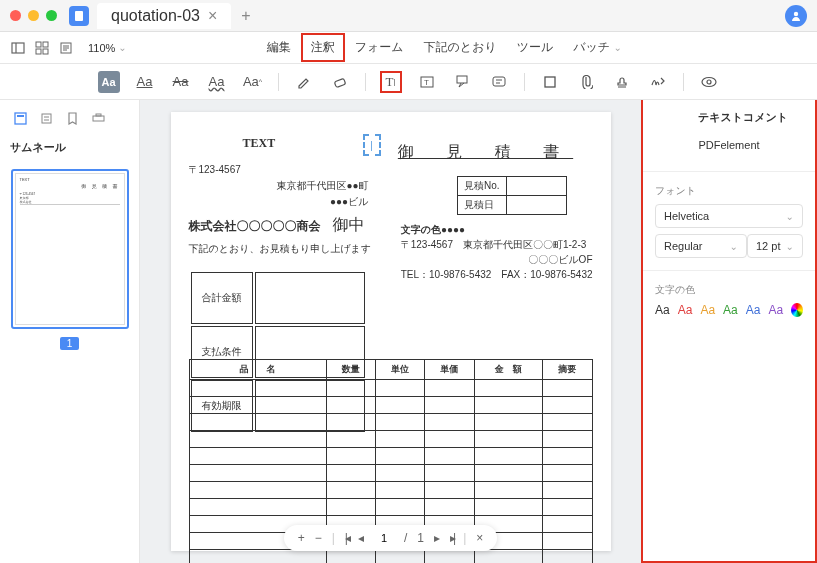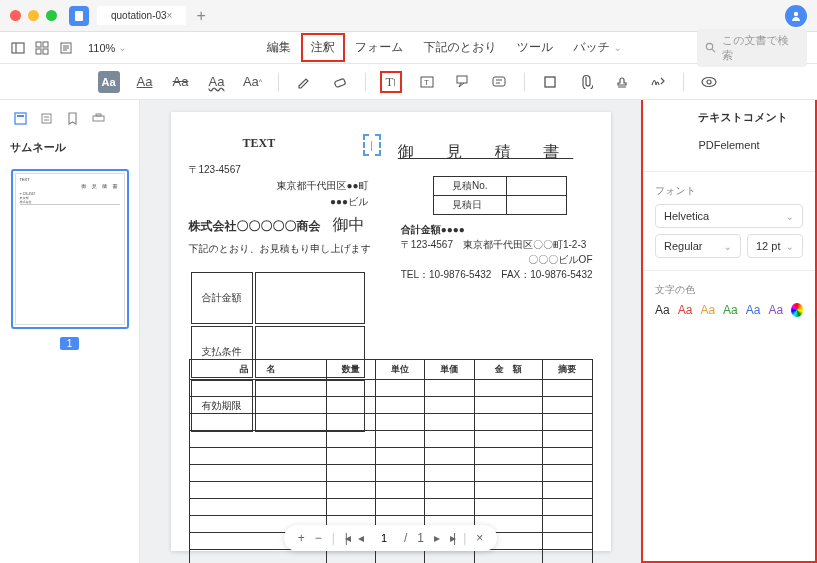--- a/index.html
+++ b/index.html
@@ -2,21 +2,21 @@
 <html><head>
 <meta charset="utf-8">
 <style>
 * { margin: 0; padding: 0; box-sizing: border-box; }
 body { font-family: -apple-system, "Helvetica Neue", sans-serif; background: #f8f8f8; width: 817px; height: 563px; overflow: hidden; font-size: 12px; color: #333; }
 .titlebar { height: 32px; background: #f5f5f5; display: flex; align-items: center; padding: 0 10px; border-bottom: 1px solid #e0e0e0; }
 .traffic { display: flex; gap: 7px; margin-right: 12px; }
 .dot { width: 11px; height: 11px; border-radius: 50%; }
 .dot.r { background: #ff5f57; } .dot.y { background: #febc2e; } .dot.g { background: #28c840; }
 .app-icon { width: 20px; height: 20px; background: #4a8af4; border-radius: 4px; display: flex; align-items: center; justify-content: center; color: #fff; margin-right: 8px; }
-.tab { background: #fff; padding: 4px 14px; border-radius: 4px 4px 0 0; display: flex; align-items: center; gap: 0; font-size: 10px; }
+.tab { background: #fff; padding: 4px 14px; border-radius: 4px 4px 0 0; display: flex; align-items: center; gap: 8px; font-size: 16px; }
 .tab .close { color: #888; cursor: pointer; }
 .plus { margin-left: 10px; color: #888; font-size: 16px; cursor: pointer; }
 .avatar { margin-left: auto; width: 22px; height: 22px; border-radius: 50%; background: #4a8af4; display: flex; align-items: center; justify-content: center; color: #fff; }
 
 .menubar { height: 32px; background: #fff; display: flex; align-items: center; padding: 0 10px; border-bottom: 1px solid #e6e6e6; }
 .view-toggles { display: flex; gap: 8px; margin-right: 14px; }
 .view-toggles span { width: 16px; height: 16px; display: inline-flex; align-items: center; justify-content: center; cursor: pointer; color: #666; }
 .zoom { font-size: 11px; color: #333; display: flex; align-items: center; gap: 3px; cursor: pointer; }
 .menus { display: flex; gap: 0; margin-left: 130px; }
 .menu-item { padding: 6px 10px; font-size: 12px; color: #444; cursor: pointer; }
@@ -42,42 +42,42 @@
 .canvas { flex: 1; background: #eef0f2; display: flex; flex-direction: column; align-items: center; padding: 12px; position: relative; overflow: hidden; }
 .page { background: #fff; width: 440px; height: 440px; box-shadow: 0 1px 4px rgba(0,0,0,0.15); padding: 20px 18px; position: relative; font-size: 10px; }
 .text-label { position: absolute; top: 24px; left: 72px; font-size: 12px; font-weight: 700; font-family: Georgia, serif; }
 .text-cursor { position: absolute; top: 22px; left: 192px; width: 18px; height: 22px; border: 2px dashed #5a9de0; display: flex; align-items: center; justify-content: center; color: #5a9de0; }
 .doc-title { text-align: center; font-size: 16px; letter-spacing: 14px; text-decoration: underline; margin: 10px 0 0 190px; }
 .addr-block { position: absolute; top: 50px; left: 18px; font-size: 10px; line-height: 1.6; }
 .addr-block .line2 { display: flex; justify-content: flex-end; width: 180px; }
 .addr-block .company { font-size: 12px; font-weight: 600; margin-top: 2px; }
 .quote-nos { position: absolute; top: 64px; right: 44px; }
 .quote-nos table { border-collapse: collapse; font-size: 10px; }
-.quote-nos td { border: 1px solid #333; padding: 2px 18px; }
+.quote-nos td { border: 1px solid #333; padding: 2px 6px; }
 .right-addr { position: absolute; top: 110px; right: 18px; text-align: left; font-size: 10px; line-height: 1.5; }
 .intro { position: absolute; top: 130px; left: 18px; font-size: 10px; }
 .totals { position: absolute; top: 158px; left: 18px; }
 .totals td { border: 1px solid #333; padding: 18px 10px; font-size: 10px; }
 .totals td.v { width: 110px; }
 .grid { position: absolute; top: 216px; left: 18px; right: 18px; margin-top: 31px; }
 .grid table { border-collapse: collapse; width: 100%; }
 .grid th, .grid td { border: 1px solid #333; font-size: 9px; padding: 3px 2px; text-align: center; }
 .grid th:first-child, .grid td:first-child { width: 34%; }
 
 .pager { position: absolute; bottom: 12px; background: #fff; border-radius: 20px; box-shadow: 0 1px 6px rgba(0,0,0,0.15); padding: 6px 14px; display: flex; align-items: center; gap: 10px; font-size: 12px; color: #666; }
 .pager span, .pager input { cursor: pointer; }
 .pager input { width: 20px; text-align: center; border: none; font-size: 11px; }
 .pager .sep { color: #ccc; }
 
 .right-panel { width: 176px; background: #fff; border-left: 1px solid #e6e6e6; padding: 10px 12px; border: 2px solid #e03020; border-top: none; margin: 0; }
 .rp-title { font-size: 11px; font-weight: 600; margin-bottom: 14px; margin-left: 43px; }
 .rp-brand { text-align: center; font-size: 11px; margin: 10px 0 20px; }
 .rp-label { font-size: 10px; color: #888; margin: 10px 0 6px; }
 .rp-select { border: 1px solid #e0e0e0; border-radius: 4px; padding: 5px 8px; font-size: 11px; display: flex; justify-content: space-between; align-items: center; cursor: pointer; }
-.rp-row { display: flex; gap: 6px; margin-top: 6px; }
+.rp-row { display: flex; gap: 0; margin-top: 6px; }
 .rp-row .rp-select { flex: 1; }
 .colors { display: flex; gap: 8px; margin-top: 6px; align-items: center; }
 .color-aa { font-size: 12px; cursor: pointer; }
 .color-wheel { width: 14px; height: 14px; border-radius: 50%; background: conic-gradient(red,orange,yellow,green,cyan,blue,magenta,red); cursor: pointer; }
 .panel-divider { border-top: 1px solid #eee; margin: 12px -12px; }
 .chev { color: #aaa; font-size: 10px; }
 svg { display: block; }
 </style>
 </head>
 <body>
@@ -135,27 +135,20 @@
     <span>110%</span>
     <span class="chev">⌄</span>
   </div>
   <div class="menus">
     <div class="menu-item">編集</div>
     <div class="menu-item active">注釈</div>
     <div class="menu-item">フォーム</div>
     <div class="menu-item">下記のとおり</div>
     <div class="menu-item">ツール</div>
     <div class="menu-item"><span>バッチ</span> <span class="chev">⌄</span></div>
-  </div>
-  <div class="search">
-    <svg width="11" height="11" viewBox="0 0 12 12">
-        <circle cx="5" cy="5" r="3.5" fill="none" stroke="#999" stroke-width="1.2"></circle>
-        <line x1="8" y1="8" x2="11" y2="11" stroke="#999" stroke-width="1.2"></line>
-      </svg>
-    <span>この文書で検索</span>
   </div>
 </div>
 
 <div class="toolbar">
   <span class="tool aa-filled">Aa</span>
   <span class="tool" style="text-decoration:underline">Aa</span>
   <span class="tool" style="text-decoration:line-through">Aa</span>
   <span class="tool" style="text-decoration:underline wavy">Aa</span>
   <span class="tool">
       <span>Aa</span>
@@ -294,21 +287,21 @@
               </tr>
           <tr>
                 <td>見積日</td>
                 <td></td>
               </tr>
         </tbody>
           </table>
       </div>
 
       <div class="right-addr">
-        <div style="font-weight:600">合計金額●●●●</div>
+        <div style="font-weight:600">文字の色●●●●</div>
         <div><span>〒123-4567</span>　<span>東京都千代田区〇〇町1-2-3</span></div>
         <div style="text-align:right">〇〇〇ビルOF</div>
         <div><span>TEL：10-9876-5432</span>　<span>FAX：10-9876-5432</span></div>
       </div>
 
       <div class="intro">下記のとおり、お見積もり申し上げます</div>
 
       <div class="totals">
         <table>
           <tbody>

